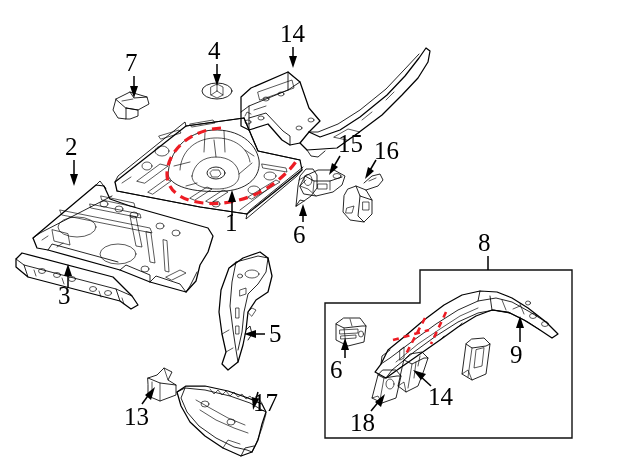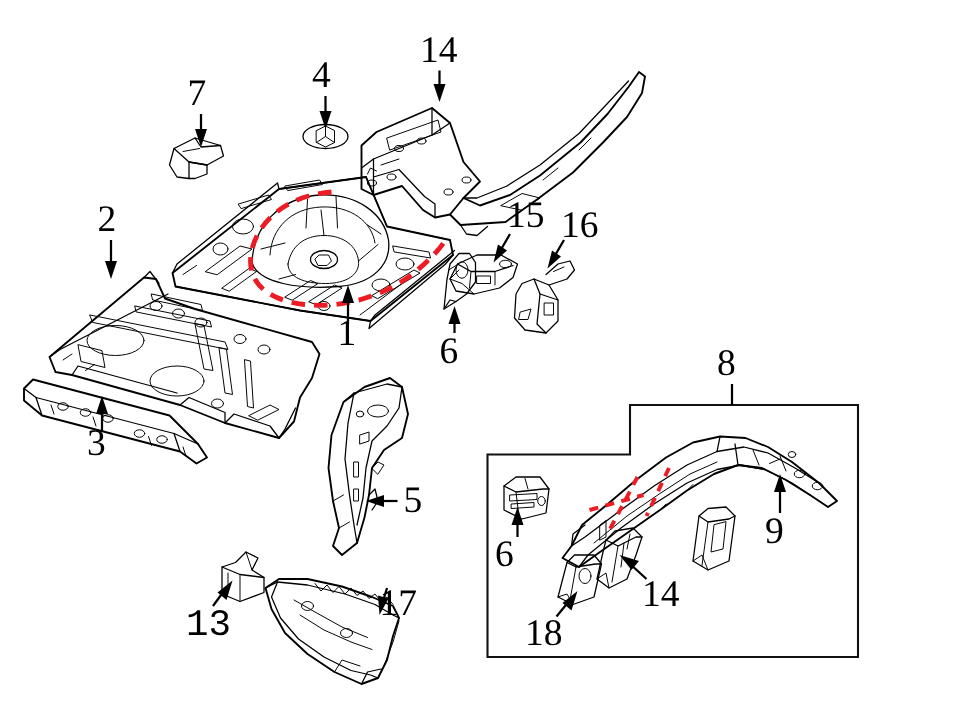--- a/index.html
+++ b/index.html
@@ -368,19 +368,19 @@
   <div class="callout" style="left:58px;top:283px;">3</div>
   <div class="callout" style="left:208px;top:38px;">4</div>
   <div class="callout" style="left:269px;top:321px;">5</div>
   <div class="callout" style="left:293px;top:222px;">6</div>
   <div class="callout" style="left:125px;top:50px;">7</div>
   <div class="callout" style="left:478px;top:230px;">8</div>
   <div class="callout" style="left:510px;top:342px;">9</div>
   <div class="callout" style="left:350px;top:410px;">18</div>
   <div class="callout" style="left:428px;top:384px;">14</div>
   <div class="callout" style="left:330px;top:357px;">6</div>
-  <div class="callout" style="left:124px;top:404px;font-family:Liberation Mono, monospace;">13</div>
+  <div class="callout" style="left:124px;top:404px;">13</div>
   <div class="callout" style="left:280px;top:21px;">14</div>
   <div class="callout" style="left:338px;top:131px;">15</div>
   <div class="callout" style="left:374px;top:138px;">16</div>
   <div class="callout" style="left:253px;top:390px;">17</div>
 
 </div>
 
 </body></html>

